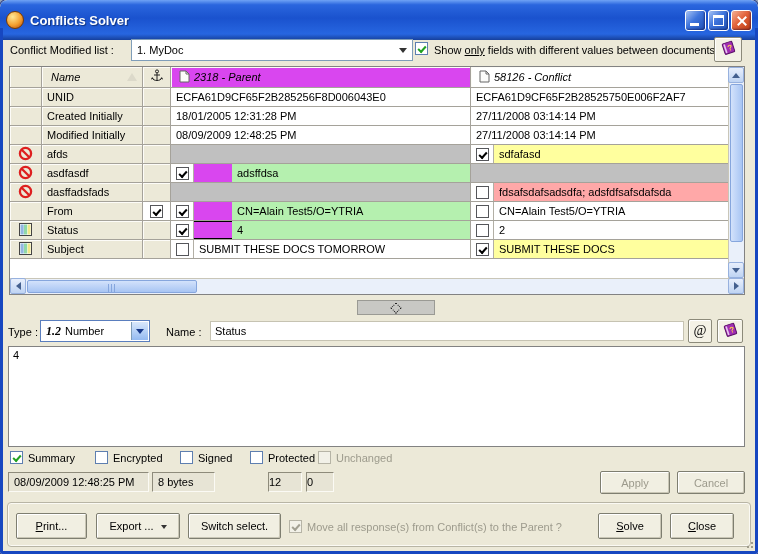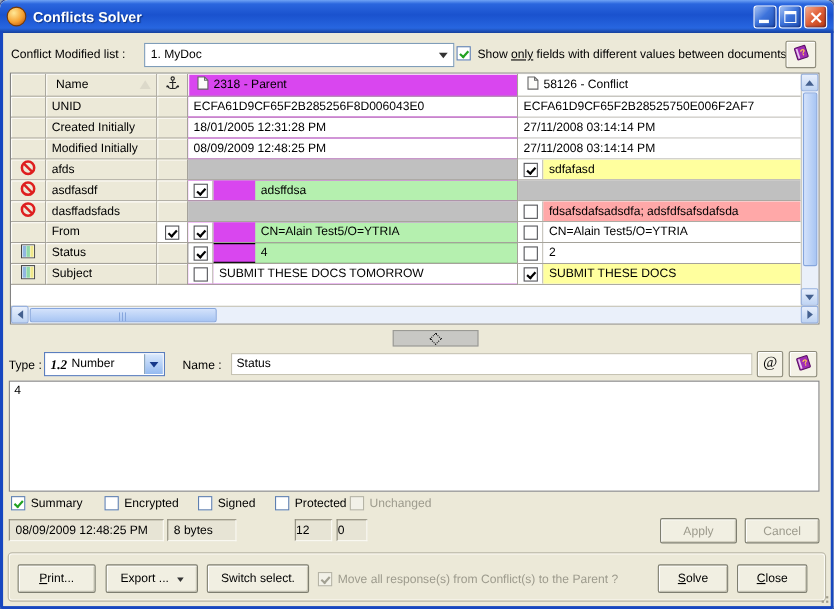--- a/index.html
+++ b/index.html
@@ -2,21 +2,21 @@
 <html><head>
 <meta charset="utf-8">
 <style>
   html,body{margin:0;padding:0;background:#9AA5B5;}
   #window{position:relative;width:758px;height:554px;font-family:"Liberation Sans",sans-serif;
     font-size:11px;color:#000;background:#ECE9D8;border-radius:7px 7px 3px 3px;overflow:hidden;
     box-shadow:0 0 0 1px #27408F;}
   .frame{position:absolute;left:0;top:28px;width:758px;height:526px;border:3px solid #1747C0;border-top:none;
     box-sizing:border-box;pointer-events:none;z-index:80;border-radius:0 0 3px 3px;}
   
-  .titlebar{position:absolute;left:0;top:0;width:758px;height:30px;box-sizing:border-box;
+  .titlebar{position:absolute;left:0;top:0;width:758px;height:40px;box-sizing:border-box;
     background:linear-gradient(180deg,#6FA3F5 0%,#2A66DE 12%,#1A52CE 45%,#2766E0 85%,#16409C 100%);
     border-radius:7px 7px 0 0;display:flex;align-items:center;padding:12px 6px;}
   .app-icon{width:16px;height:16px;border-radius:50%;flex:none;
     background:radial-gradient(circle at 35% 30%,#FFE896,#F5A030 55%,#B54E10 95%);border:1px solid #7A3A00;}
   .title{color:#fff;font-weight:bold;font-size:13px;margin-left:6px;text-shadow:1px 1px 1px #10337F;}
   .winbtns{margin-left:auto;display:flex;gap:2px;}
   .wbtn{width:21px;height:21px;border:1px solid #fff;border-radius:3px;box-sizing:border-box;position:relative;
     background:linear-gradient(135deg,#A8C4F4 0%,#3E74DC 45%,#1F50B4 100%);box-shadow:inset -1px -1px 2px rgba(0,0,60,.45);}
   .wbtn.close{background:linear-gradient(135deg,#F6B295 0%,#E2633C 45%,#BC3A10 100%);}
   .g-min{position:absolute;left:4px;bottom:4px;width:9px;height:3px;background:#fff;}
@@ -46,21 +46,21 @@
   
   .doc-combo{position:absolute;left:131px;top:39px;width:282px;height:22px;background:#fff;border:1px solid #7F9DB9;
     box-sizing:border-box;display:flex;align-items:center;padding:0 18px 0 5px;}
   .combo-arrow-flat{position:absolute;right:5px;top:8px;width:0;height:0;border:4px solid transparent;border-top:5px solid #333;}
   
   .tbl{position:absolute;left:9px;top:66px;width:736px;height:229px;background:#ECE9D8;border:1px solid #828282;box-sizing:border-box;}
   .tbl-body{position:absolute;left:0;top:0;right:16px;bottom:16px;overflow:hidden;background:#fff;}
   .thead,.trow{display:flex;}
   .thead{height:21px;} .trow{height:19px;}
   .cell,.hc{box-sizing:border-box;border-right:1px solid #A5A29A;border-bottom:1px solid #A5A29A;overflow:hidden;white-space:nowrap;}
-  .hc{background:#ECE9D8;display:flex;align-items:center;padding:0 4px;box-shadow:inset 1px 1px 0 #FDFCF8;}
+  .hc{background:#ECE9D8;display:flex;align-items:center;padding:0 4px;box-shadow:inset 1px 1px 0 #FDFCF8;font-style:italic;}
   .lab{background:#ECE9D8;box-shadow:inset 1px 1px 0 #FDFCF8;}
   .c-icon{width:32px;display:flex;align-items:center;justify-content:center;}
   .c-name{width:101px;padding:2px 5px;line-height:14px;}
   .c-anchor{width:28px;display:flex;align-items:center;justify-content:center;}
   .c-parent{width:300px;display:flex;background:#d946ef;}
   .c-conflict{flex:1;display:flex;background:#fff;}
   .thead .c-parent,.thead .c-conflict{align-items:center;padding:0 4px;}
   .thead .c-parent span,.thead .c-conflict span,.thead .c-name span{margin-left:4px;}
   .cbcol{width:22px;display:flex;align-items:center;justify-content:center;border-right:1px solid #B2AFA5;background:#fff;flex:none;}
   .val{flex:1;padding:2px 5px;line-height:14px;overflow:hidden;white-space:nowrap;}

